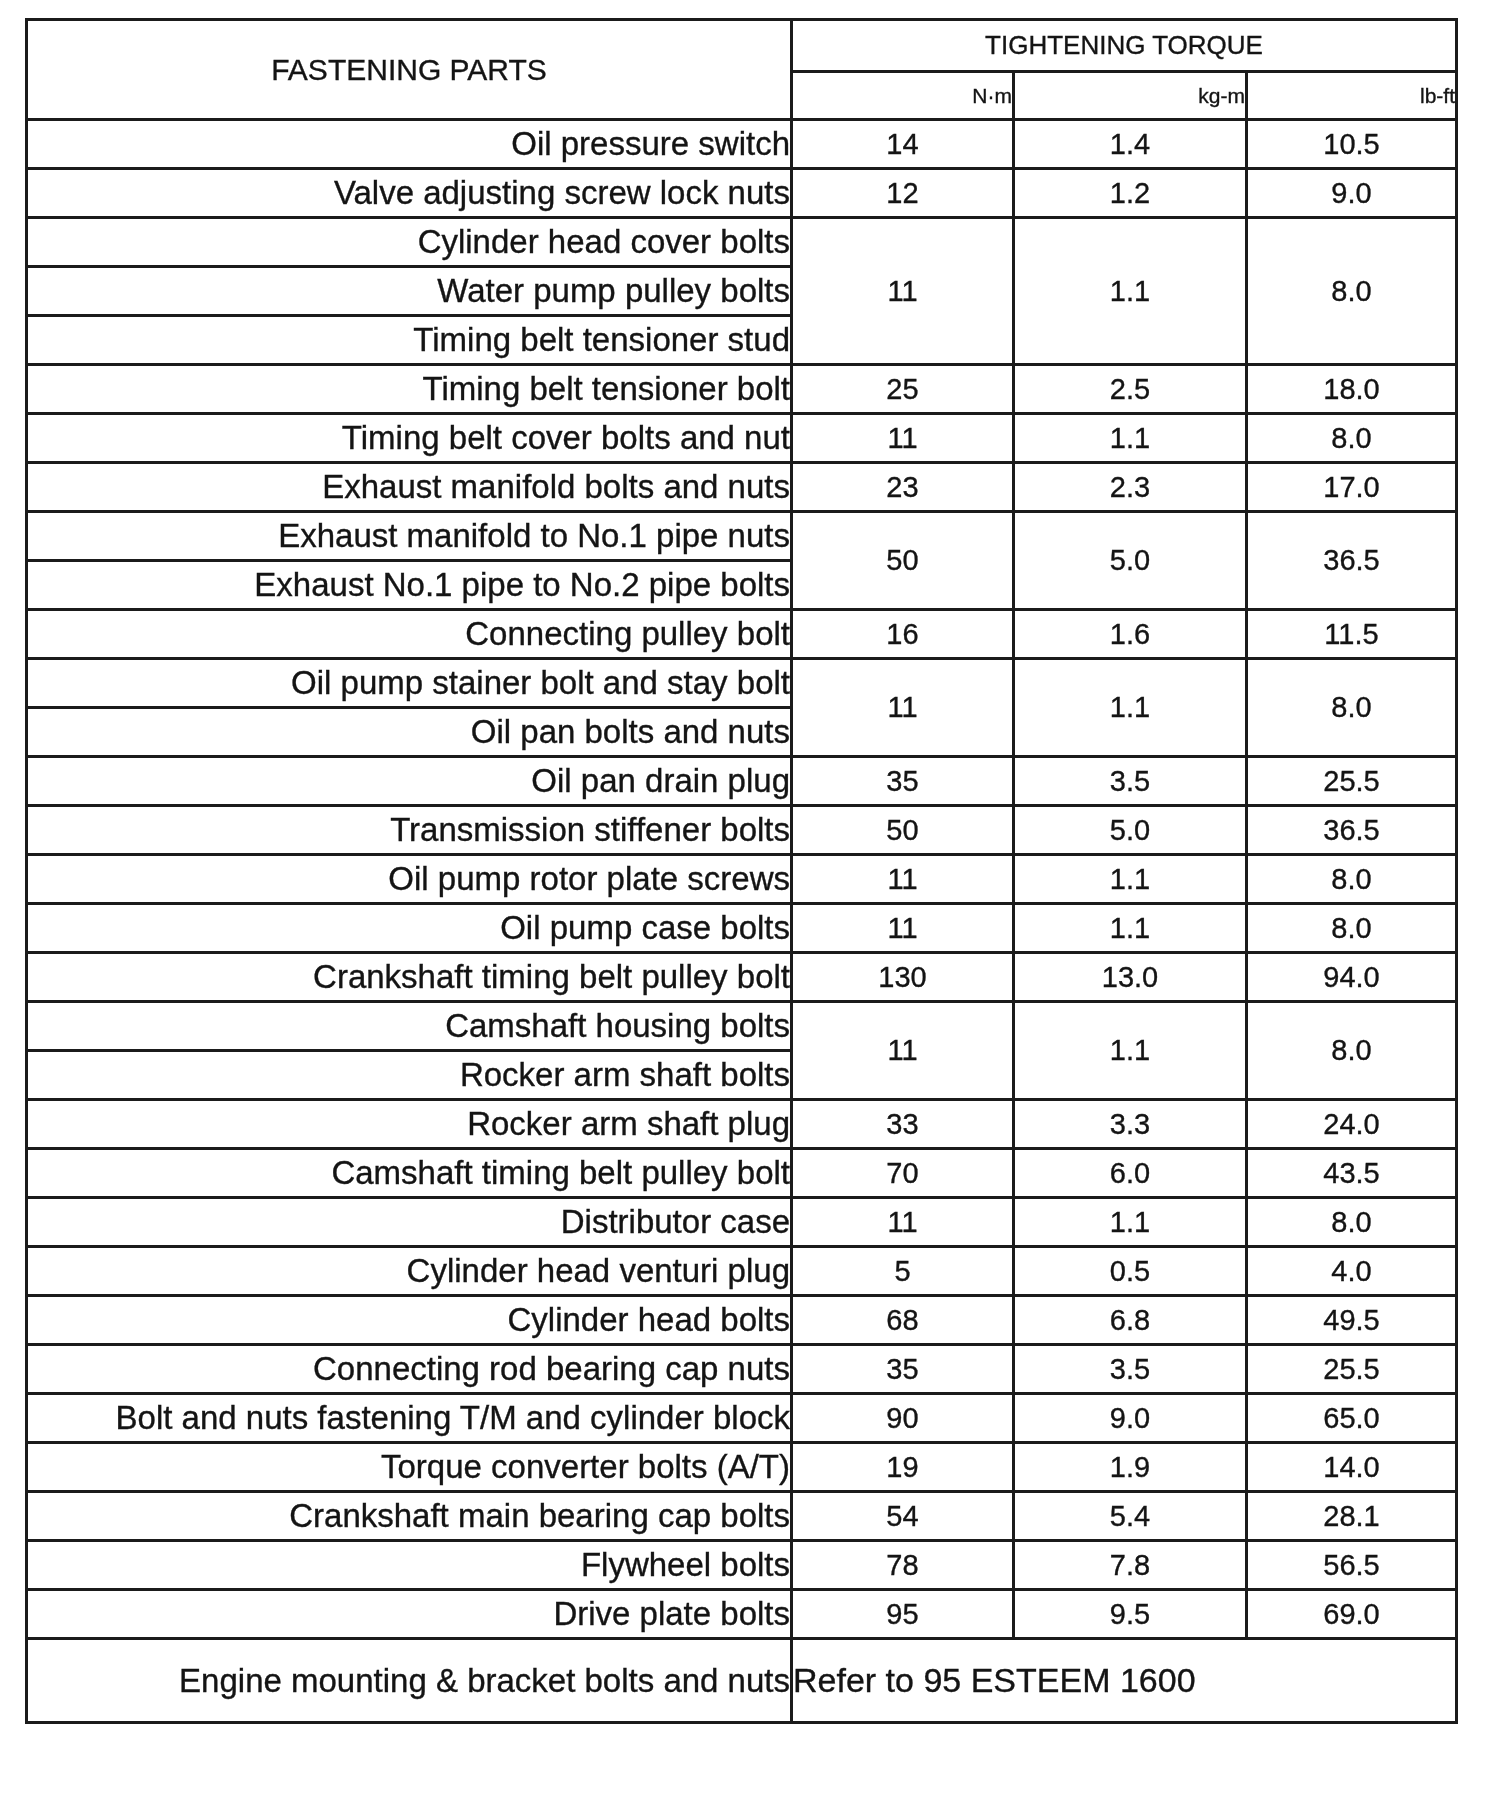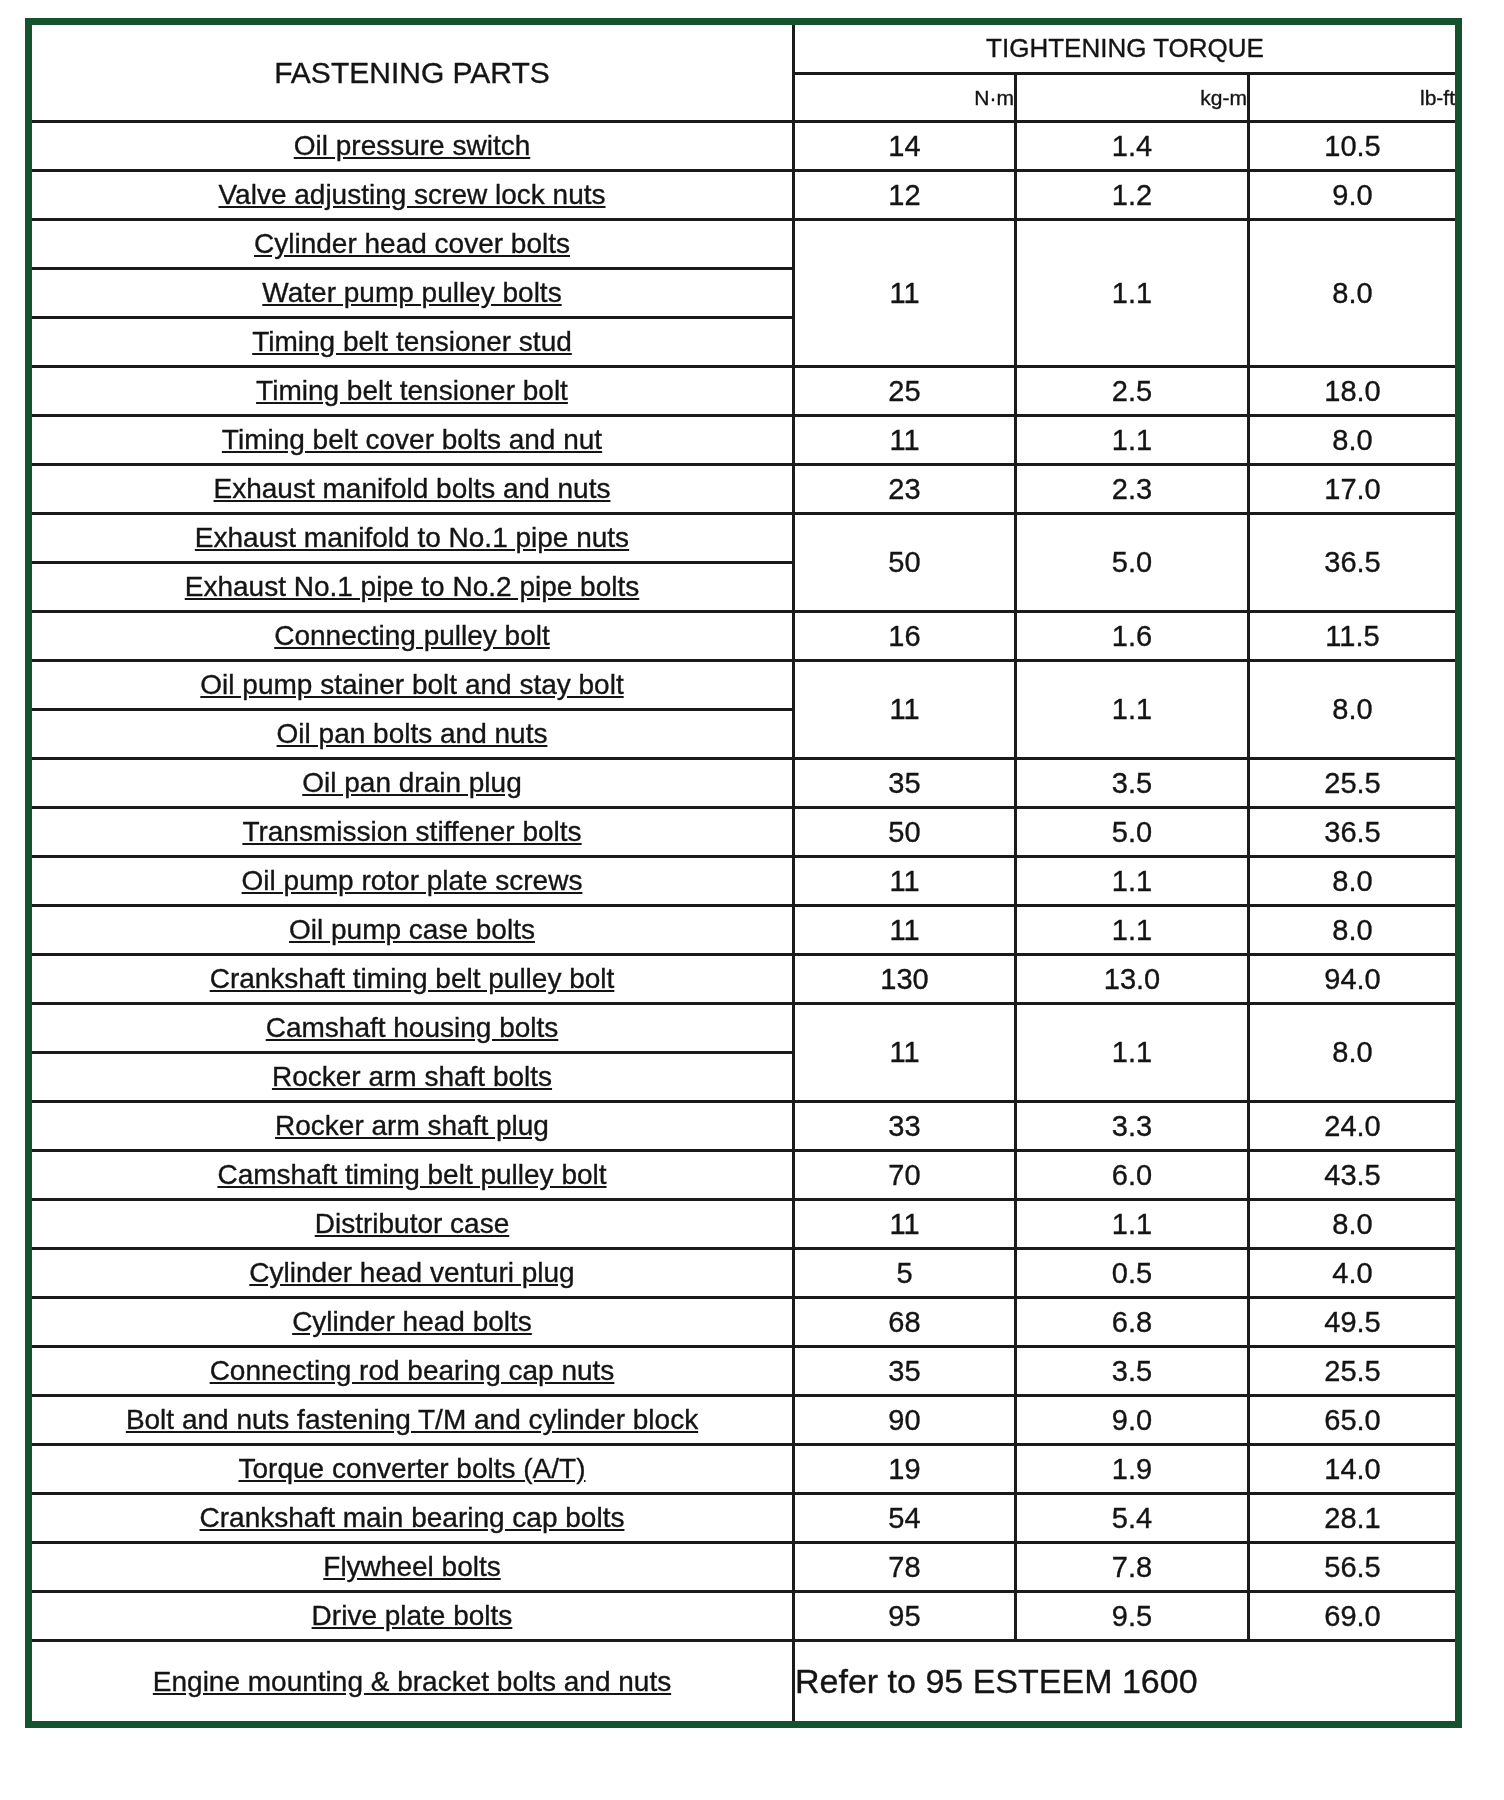--- a/index.html
+++ b/index.html
@@ -20,21 +20,21 @@
   }
   table.torque {
     position: absolute;
     left: 25px;
     top: 18px;
     width: 1430px;
     border-collapse: collapse;
     table-layout: fixed;
     -webkit-text-stroke: 0.35px #141414; 
   }
-  table.torque { border: 7px solid #14532d; }
+  table.torque { border: 3px solid #14532d; }
   table.torque th,
   table.torque td {
     border: 3px solid #1b1b1b;
     padding: 0;
     vertical-align: middle;
     overflow: hidden;
     white-space: nowrap;
   }
   thead tr.h1 { height: 52px; }
   thead tr.h2 { height: 48px; }
@@ -49,24 +49,23 @@
     font-weight: normal;
     font-size: 26px;
     text-align: center;
   }
   th.unit {
     font-weight: normal;
     font-size: 21px;
     text-align: right;
   }
   td.part {
-    font-size: 28px;
-    text-align: center;
+    font-size: 33px;
+    text-align: right;
     padding-left: 24px;
-    text-decoration: underline;
   }
   td.val {
     font-size: 29px;
     text-align: center;
   }
   td.note {
     font-size: 34px;
     text-align: left;
     padding-left: 22px;
   }

